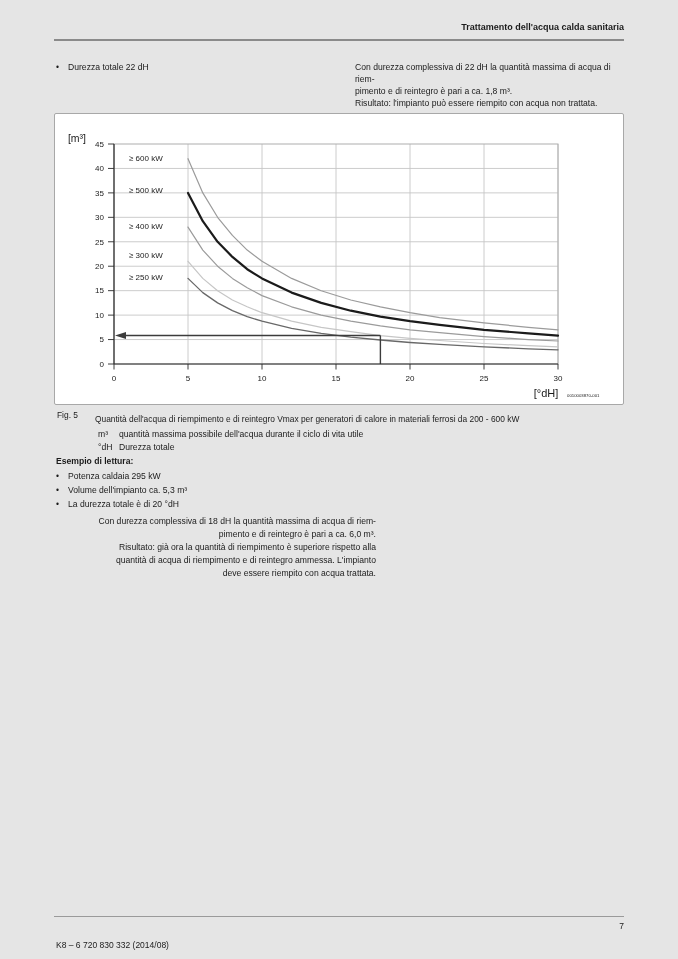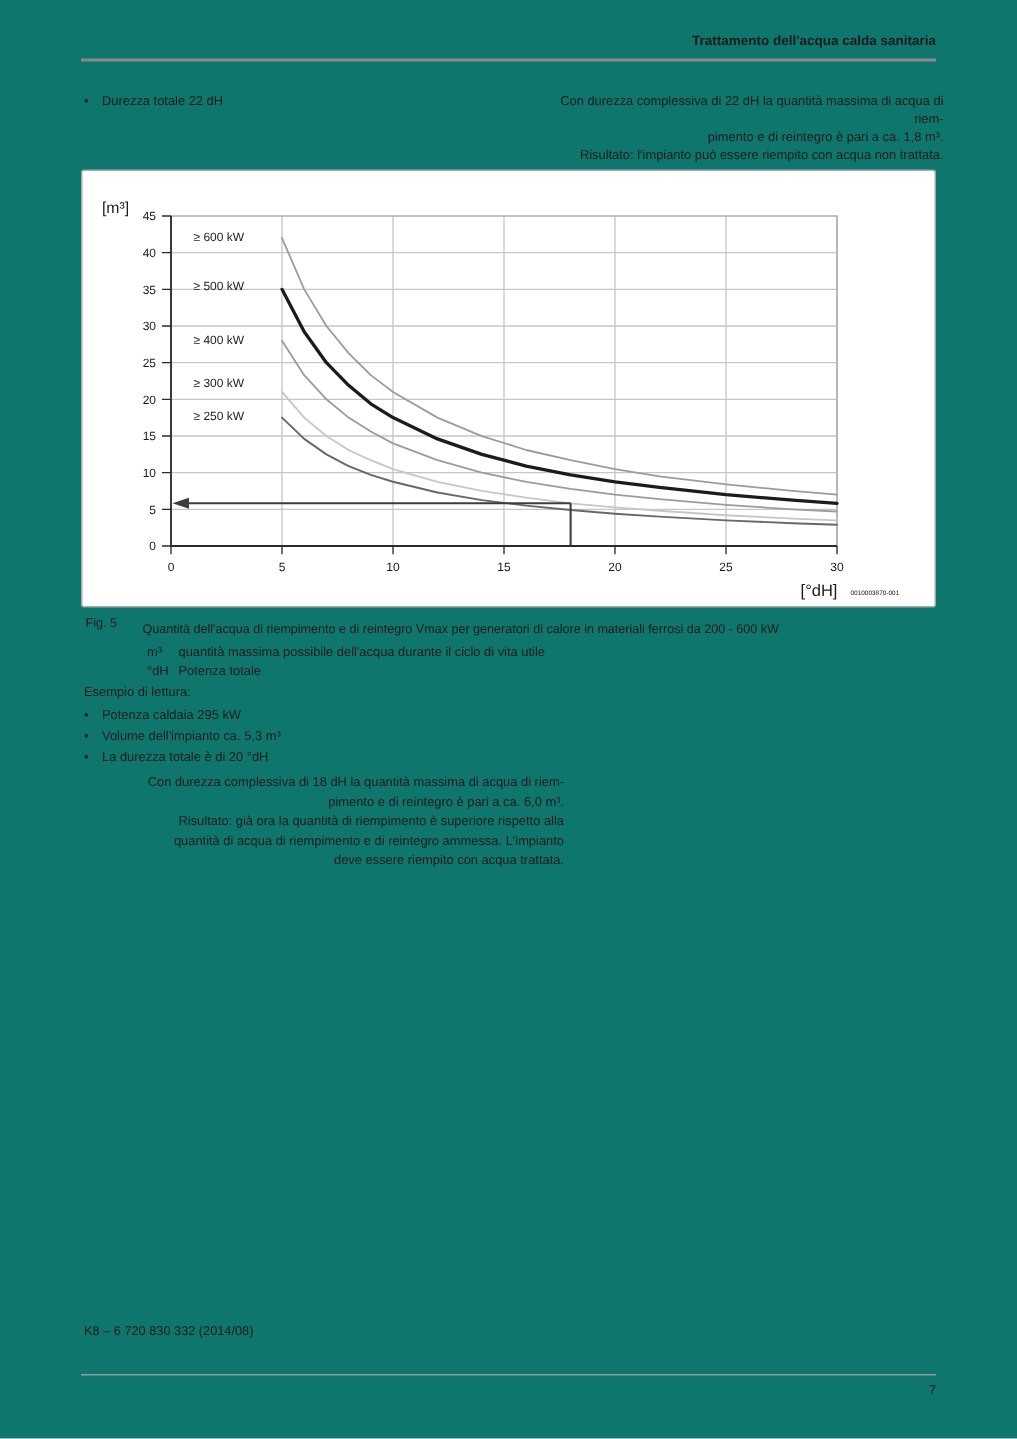--- a/index.html
+++ b/index.html
@@ -1,47 +1,47 @@
 <!DOCTYPE html>
 <html><head>
 <meta charset="utf-8">
 <style>
   * { margin:0; padding:0; box-sizing:border-box; }
   html,body { background:#ffffff; }
   .page {
-    position:relative; width:678px; height:959px; background:#0f766e;
+    position:relative; width:678px; height:959px; background:#e5e5e5;
     font-family:"Liberation Sans", sans-serif; color:#1b1b1b; overflow:hidden;
   }
   .header-title {
     position:absolute; top:22px; right:54px; font-size:9px; font-weight:bold; letter-spacing:0;
   }
   .rule { position:absolute; left:54px; width:570px; height:1.5px; background:#8a8a8a; }
   .rule-top { top:39px; }
   .rule-bottom { top:916px; height:1px; background:#9a9a9a; }
   .intro-left { position:absolute; top:61px; left:56px; width:250px; font-size:8.6px; line-height:12px; }
   .bullet-row { display:flex; }
   .bullet-dot { width:12px; flex:0 0 12px; }
-  .intro-right { position:absolute; top:61px; left:355px; width:274px; font-size:8.6px; line-height:12px; white-space:pre-line;text-align:right; }
+  .intro-right { position:absolute; top:61px; left:355px; width:274px; font-size:8.6px; line-height:12px; white-space:pre-line; }
   .chart-frame {
     position:absolute; top:113px; left:54px; width:570px; height:292px;
     border:1px solid #a8a8a8; border-radius:2px; background:#ffffff;
   }
   .chart-frame svg { display:block; }
   svg text { font-family:"Liberation Sans", sans-serif; fill:#1b1b1b; }
   .fig-caption { position:absolute; top:410px; left:57px; width:567px; font-size:8.4px; }
   .fig-caption .cap-text { position:absolute; left:38px; top:4px; width:529px; }
   .legend-row { position:absolute; left:57px; font-size:8.6px; }
   .legend-row .sym { position:absolute; left:0; width:36px;padding-left:41px; }
   .legend-row .txt { position:absolute; left:38px; width:340px;padding-left:24px; }
   .lr1 { top:429px; } .lr2 { top:442px; }
-  .example-heading { position:absolute; top:456px; left:56px; font-size:8.6px; }
+  .example-heading { position:absolute; top:456px; left:56px; font-size:8.6px;font-weight:bold; }
   .ex-bullet { position:absolute; left:56px; font-size:8.6px; }
   .eb1 { top:471px; } .eb2 { top:485px; } .eb3 { top:499px; }
   .example-paragraph { position:absolute; top:515px; left:56px; width:320px; font-size:8.6px; line-height:13px; white-space:pre-line;text-align:right; }
-  .footer-left { position:absolute; top:882px; left:56px; font-size:8.5px;text-align:center; }
+  .footer-left { position:absolute; top:940px; left:56px; font-size:8.5px;text-align:center; }
   .footer-page { position:absolute; top:921px; right:54px; font-size:8.5px; }
 </style>
 </head>
 <body>
 
 <div class="page">
 
   <div class="header-title">Trattamento dell'acqua calda sanitaria</div>
   <div class="rule rule-top"></div>
 
@@ -132,21 +132,21 @@
     <span class="cap-label">Fig. 5</span>
     <span class="cap-text">Quantità dell'acqua di riempimento e di reintegro Vmax per generatori di calore in materiali ferrosi da 200 - 600 kW</span>
   </div>
 
   <div class="legend-row lr1">
     <span class="sym">m³</span>
     <span class="txt">quantità massima possibile dell'acqua durante il ciclo di vita utile</span>
   </div>
   <div class="legend-row lr2">
     <span class="sym">°dH</span>
-    <span class="txt">Potenza totale</span>
+    <span class="txt">Durezza totale</span>
   </div>
 
   <div class="example-heading">Esempio di lettura:</div>
 
   <div class="ex-bullet eb1 bullet-row">
     <span class="bullet-dot">•</span>
     <span>Potenza caldaia 295 kW</span>
   </div>
   <div class="ex-bullet eb2 bullet-row">
     <span class="bullet-dot">•</span>

